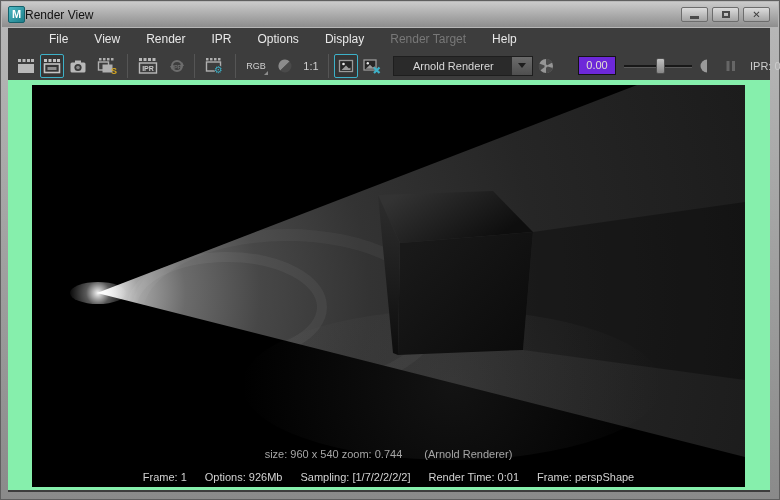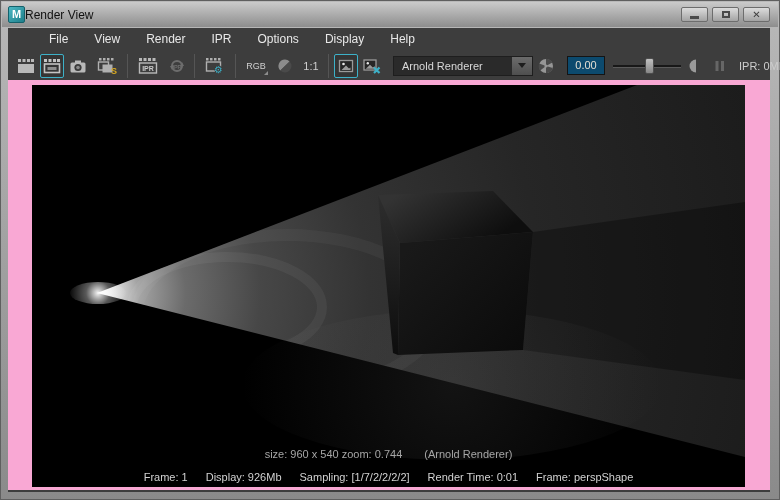--- a/index.html
+++ b/index.html
@@ -43,39 +43,39 @@
   .tb-btn.selected { border-color:#3db1c8; background:#353535; }
   .tb-btn.disabled { opacity:.38; }
   .tb-sep { width:1px; height:24px; background:#2c2c2c; border-right:1px solid #555; margin:0 4px; flex:0 0 auto; }
   .tb-label { font-size:9px; font-weight:normal; color:#cfcfcf; letter-spacing:0; }
   .one-one { font-size:11px; }
   .rgb-tri { position:absolute; right:2px; bottom:2px; width:0; height:0;
     border-left:4px solid transparent; border-bottom:4px solid #8d8d8d; }
 
   .renderer-dd { margin-left:8px; width:140px; height:20px; display:flex; flex:0 0 auto;
     background:#2a2a2a; border:1px solid #1e1e1e; }
-  .renderer-dd .dd-text { flex:1; font-size:11px; color:#d8d8d8; line-height:18px; padding-left:8px;
+  .renderer-dd .dd-text { flex:1; font-size:11px; color:#d8d8d8; line-height:18px; padding-left:19px;
     white-space:nowrap; overflow:hidden; }
   .dd-arrow-btn { width:21px; background:linear-gradient(#6b6b6b,#4f4f4f); border-left:1px solid #2a2a2a;
     display:flex; align-items:center; justify-content:center; }
   .dd-arrow { width:0; height:0; border-left:4px solid transparent; border-right:4px solid transparent;
     border-top:5px solid #1d1d1d; }
 
-  .value-field { margin-left:8px; width:38px; height:19px; background:#0c4a6e; border:1px solid #141414;
+  .value-field { margin-left:19px; width:38px; height:19px; background:#6d28d9; border:1px solid #141414;
     color:#e3ded2; font-size:11px; text-align:center; line-height:17px; flex:0 0 auto; }
   .slider { margin-left:8px; width:68px; height:20px; position:relative; flex:0 0 auto; }
   .slider-track { position:absolute; left:0; right:0; top:9px; height:3px; background:#181818;
     border-bottom:1px solid #5a5a5a; }
   .slider-handle { position:absolute; left:32px; top:2px; width:9px; height:16px; border-radius:2px;
     background:linear-gradient(#c0c0c0,#878787); border:1px solid #4e4e4e; }
 
   .ipr-mem { font-size:11px; color:#cdcdcd; margin-left:6px; white-space:nowrap; flex:0 0 auto; }
 
   
-  .render-surround { position:absolute; left:0; top:52px; width:100%; height:410px; background:#f9a8d4; }
+  .render-surround { position:absolute; left:0; top:52px; width:100%; height:410px; background:#86efac; }
   .render-image { position:absolute; left:24px; top:5px; width:713px; height:402px; background:#000; }
   .size-line { position:absolute; left:0; top:363px; width:713px; text-align:center;
     font-size:11px; color:#a6a6a6; white-space:nowrap; }
   .size-line .gap { display:inline-block; width:22px; }
   .frame-line { position:absolute; left:0; top:386px; width:713px; text-align:center;
     font-size:11px; color:#d2d2d2; white-space:nowrap; }
   .frame-line span { margin:4px 9px; }
 </style>
 </head>
 <body>
@@ -100,20 +100,21 @@
 
   <div class="content">
 
     <div class="menubar">
       <div class="menu-item">File</div>
       <div class="menu-item">View</div>
       <div class="menu-item">Render</div>
       <div class="menu-item">IPR</div>
       <div class="menu-item">Options</div>
       <div class="menu-item">Display</div>
+      <div class="menu-item disabled">Render Target</div>
       <div class="menu-item">Help</div>
     </div>
 
     <div class="toolbar">
 
       <div class="tb-btn">
         <svg width="18" height="18" viewBox="0 0 18 18">
           <rect x="1" y="2" width="3" height="3" fill="#b9b9b9"></rect>
             <rect x="5.5" y="2" width="3" height="3" fill="#b9b9b9"></rect>
             <rect x="10" y="2" width="3" height="3" fill="#b9b9b9"></rect>
@@ -331,19 +332,19 @@
           <ellipse cx="66" cy="208" rx="28" ry="11" fill="url(#apexGlow)"></ellipse>
         </svg>
 
         
         <div class="size-line">
           <span>size: 960 x 540 zoom: 0.744</span><span class="gap"></span><span>(Arnold Renderer)</span>
         </div>
 
         
         <div class="frame-line">
-          <span>Frame: 1</span><span>Display: 926Mb</span><span>Sampling: [1/7/2/2/2/2]</span><span>Render Time: 0:01</span><span>Frame: perspShape</span>
+          <span>Frame: 1</span><span>Options: 926Mb</span><span>Sampling: [1/7/2/2/2/2]</span><span>Render Time: 0:01</span><span>Frame: perspShape</span>
         </div>
       </div>
     </div>
 
   </div>
 </div>
 
 </body></html>

